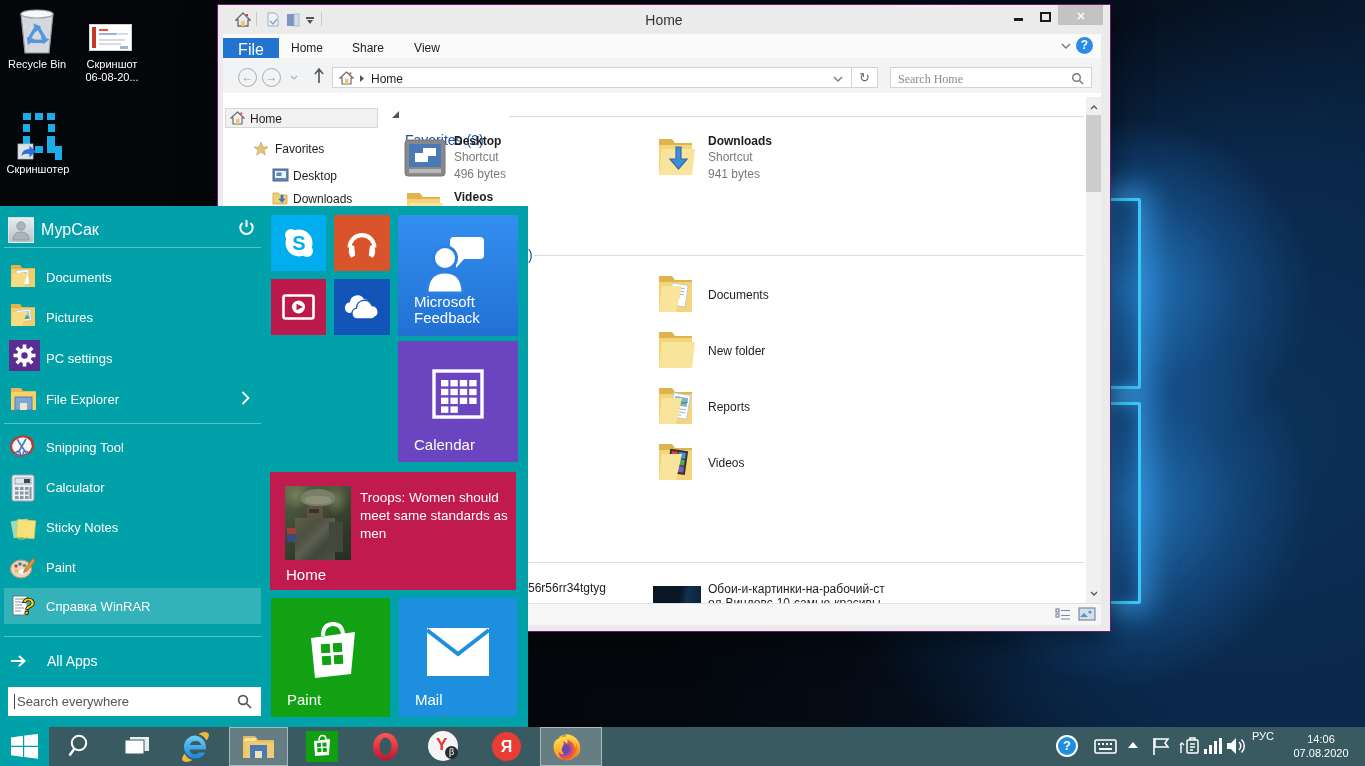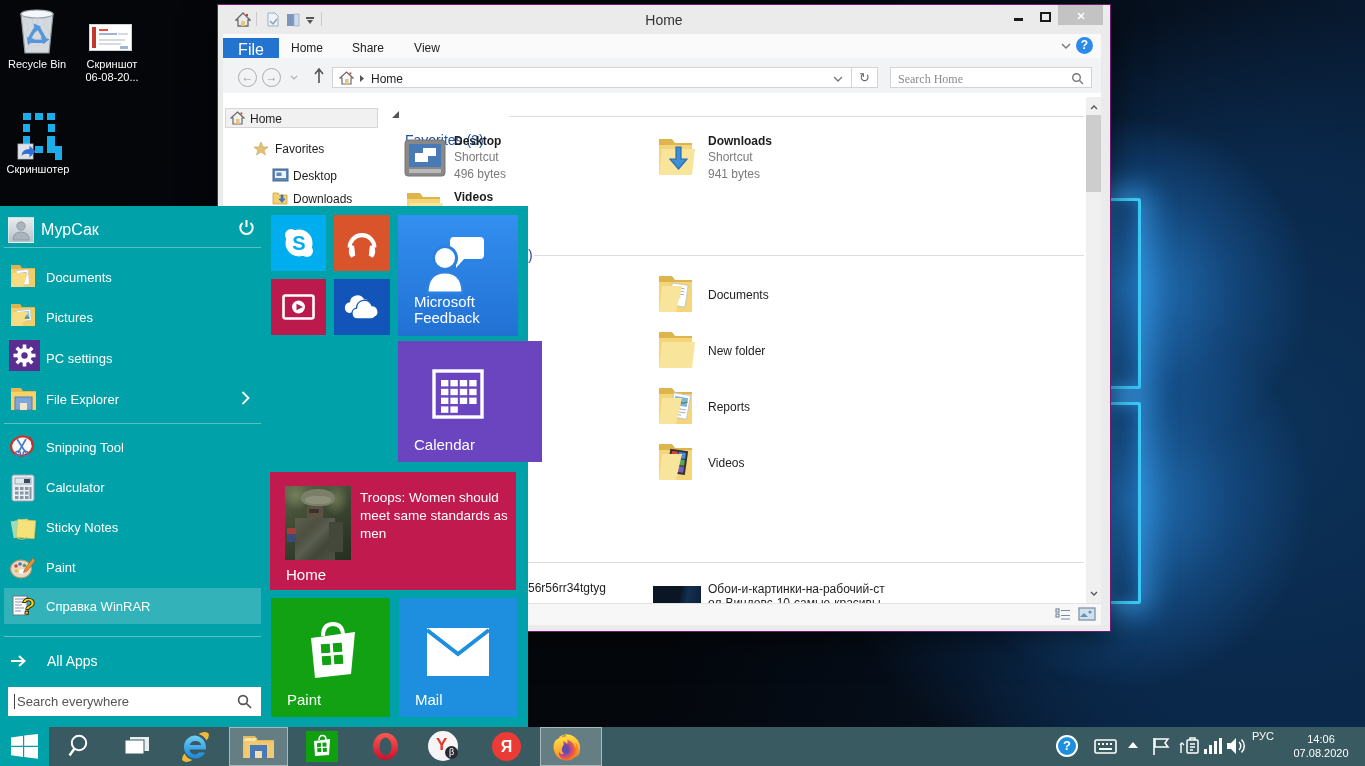--- a/index.html
+++ b/index.html
@@ -471,21 +471,21 @@
         <circle cx="16.5" cy="13" r="6.5" fill="#fff"></circle>
         <path d="M14.5 9.8 L21 13 L14.5 16.2 Z" fill="#bc1a4c"></path>
       </svg>
   </div>
   <div class="tile" style="left:334px;top:73px;width:56px;height:56px;background:#1254b8;">
     <svg style="position:absolute;left:9px;top:14px" width="38" height="27" viewBox="0 0 38 27">
         <path d="M6 20 a5.5 5.5 0 0 1 1 -10.8 A 7.5 7.5 0 0 1 21 6 a6 6 0 0 1 6 7 l-20 7 z" fill="#fff"></path>
         <path d="M14 26 a5.5 5.5 0 0 1 -.5 -10.9 A 8 8 0 0 1 29 12.5 a6.3 6.3 0 0 1 2.5 12 q-1 1.5 -3.5 1.5 z" fill="#fff" stroke="#1254b8" stroke-width="1.4"></path>
       </svg>
   </div>
-  <div class="tile" style="left:398px;top:135px;width:120px;height:121px;background:#6b44c0;padding-left:24px;">
+  <div class="tile" style="left:398px;top:135px;width:120px;height:121px;background:#6b44c0;">
     <svg style="position:absolute;left:34px;top:26px" width="52" height="56" viewBox="0 0 52 56">
         <rect x="2" y="4" width="48" height="46" fill="none" stroke="#fff" stroke-width="3.4"></rect>
         <g fill="#fff">
           <rect x="9" y="13" width="7.4" height="6.4"></rect>
           <rect x="18.4" y="13" width="7.4" height="6.4"></rect>
           <rect x="27.8" y="13" width="7.4" height="6.4"></rect>
           <rect x="37.2" y="13" width="7.4" height="6.4"></rect>
           <rect x="9" y="21.8" width="7.4" height="6.4"></rect>
           <rect x="18.4" y="21.8" width="7.4" height="6.4"></rect>
           <rect x="27.8" y="21.8" width="7.4" height="6.4"></rect>

